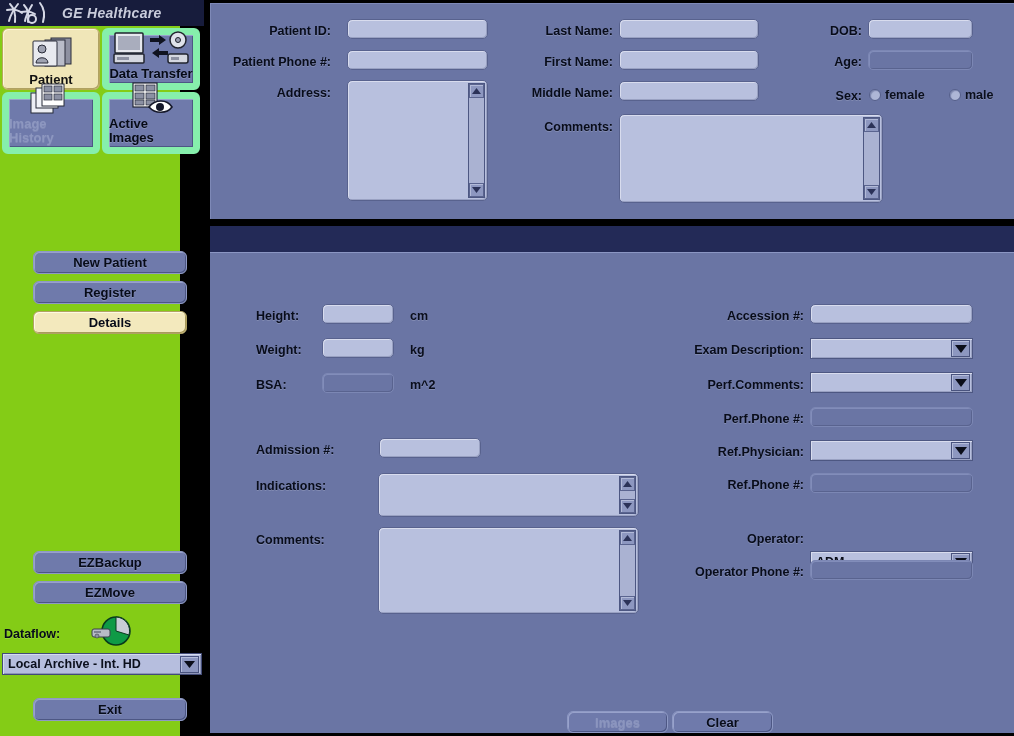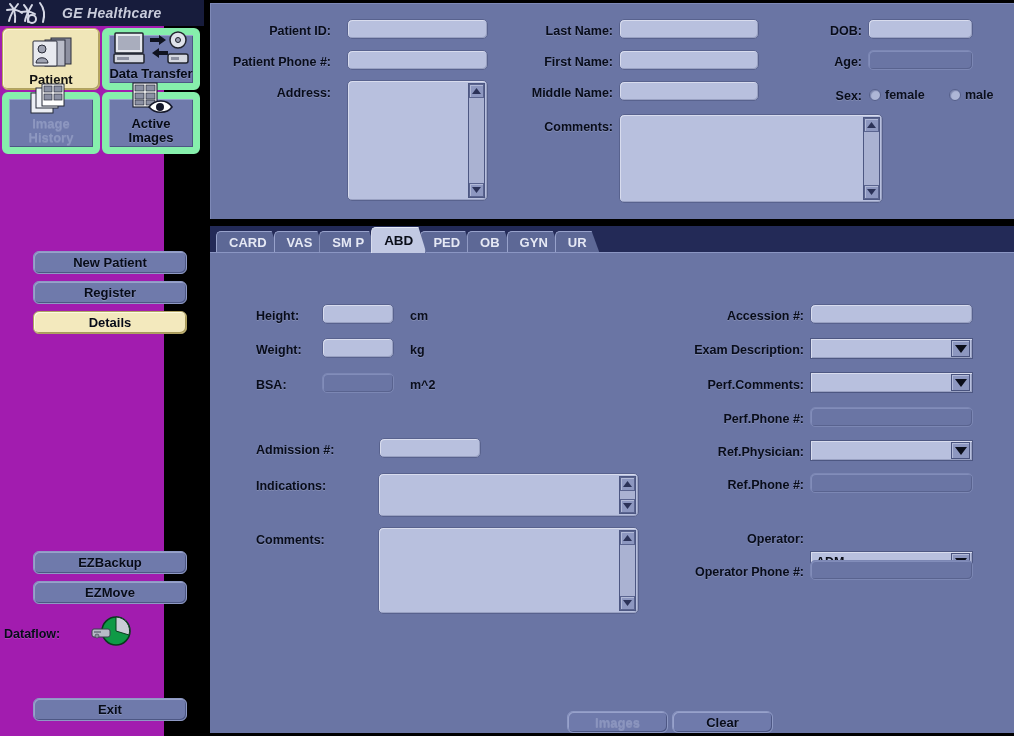--- a/index.html
+++ b/index.html
@@ -12,23 +12,22 @@
   }
   #app {
     position: relative;
     width: 1014px; height: 736px;
     background: #000;
   }
 
   
   #sidebar {
     position: absolute; left: 0; top: 0;
-    width: 164px; height: 736px;
-    background: #a21caf;
-    text-align: center;
+    width: 180px; height: 736px;
+    background: #84cc16;
   }
   #brandbar {
     position: absolute; left: 0; top: 0;
     width: 204px; height: 26px;
     background: #171c3c;
     display: flex; align-items: center;
   }
   #ge-monogram { margin-left: 4px; width: 52px; height: 24px; }
   #brand-text {
     margin-left: 6px;
@@ -397,20 +396,28 @@
     <div id="dataflow-icon">
       <svg width="42" height="32" viewBox="0 0 42 32">
         <circle cx="26" cy="15" r="14" fill="#0f9a46" stroke="#093a1d" stroke-width="1.5"></circle>
         <path d="M26,15 L26,1 A14,14 0 0,1 39,19 Z" fill="#c9cdd6" stroke="#093a1d" stroke-width="1"></path>
         <rect x="2" y="13" width="18" height="8" rx="2" fill="#b7bbc6" stroke="#3b3f4d"></rect>
         <rect x="4" y="15" width="7" height="2" fill="#7d8191"></rect>
         <circle cx="7" cy="20" r="2" fill="#8d91a0" stroke="#3b3f4d" stroke-width=".6"></circle>
       </svg>
     </div>
 
+    <div id="dataflow-select">
+      <div class="sel-text">Local Archive - Int. HD</div>
+      <div class="cbtn">
+        <svg width="11" height="7" viewBox="0 0 11 7">
+            <path d="M0,0 L11,0 L5.5,7 Z" fill="#0b0e1a"></path>
+          </svg>
+      </div>
+    </div>
 
     <div class="side-btn" id="btn-exit">Exit</div>
   </div>
 
   <div id="main">
 
     <div id="demographics">
 
       <div class="lbl right" style="left:20px; top:20px; width:100px;">Patient ID:</div>
       <div class="fld" style="left:136px; top:15px; width:141px;" placeholder=""></div>
@@ -471,30 +478,20 @@
         <span class="rlabel">female</span>
       </div>
       <div class="radio-wrap" style="left:738px; top:84px;">
         <span class="radio-dot"></span>
         <span class="rlabel">male</span>
       </div>
     </div>
 
     <div id="tabpanel">
 
-      <div id="tabstrip">
-        <div class="tab">CARD</div>
-        <div class="tab">VAS</div>
-        <div class="tab">SM P</div>
-        <div class="tab active">ABD</div>
-        <div class="tab">PED</div>
-        <div class="tab">OB</div>
-        <div class="tab">GYN</div>
-        <div class="tab">UR</div>
-      </div>
 
       <div id="tabbody">
 
         <div class="lbl" style="left:46px; top:56px;">Height:</div>
         <div class="fld" style="left:112px; top:51px; width:72px;"></div>
         <div class="unit" style="left:200px; top:56px;">cm</div>
 
         <div class="lbl" style="left:46px; top:90px;">Weight:</div>
         <div class="fld" style="left:112px; top:85px; width:72px;"></div>
         <div class="unit" style="left:200px; top:90px;">kg</div>

